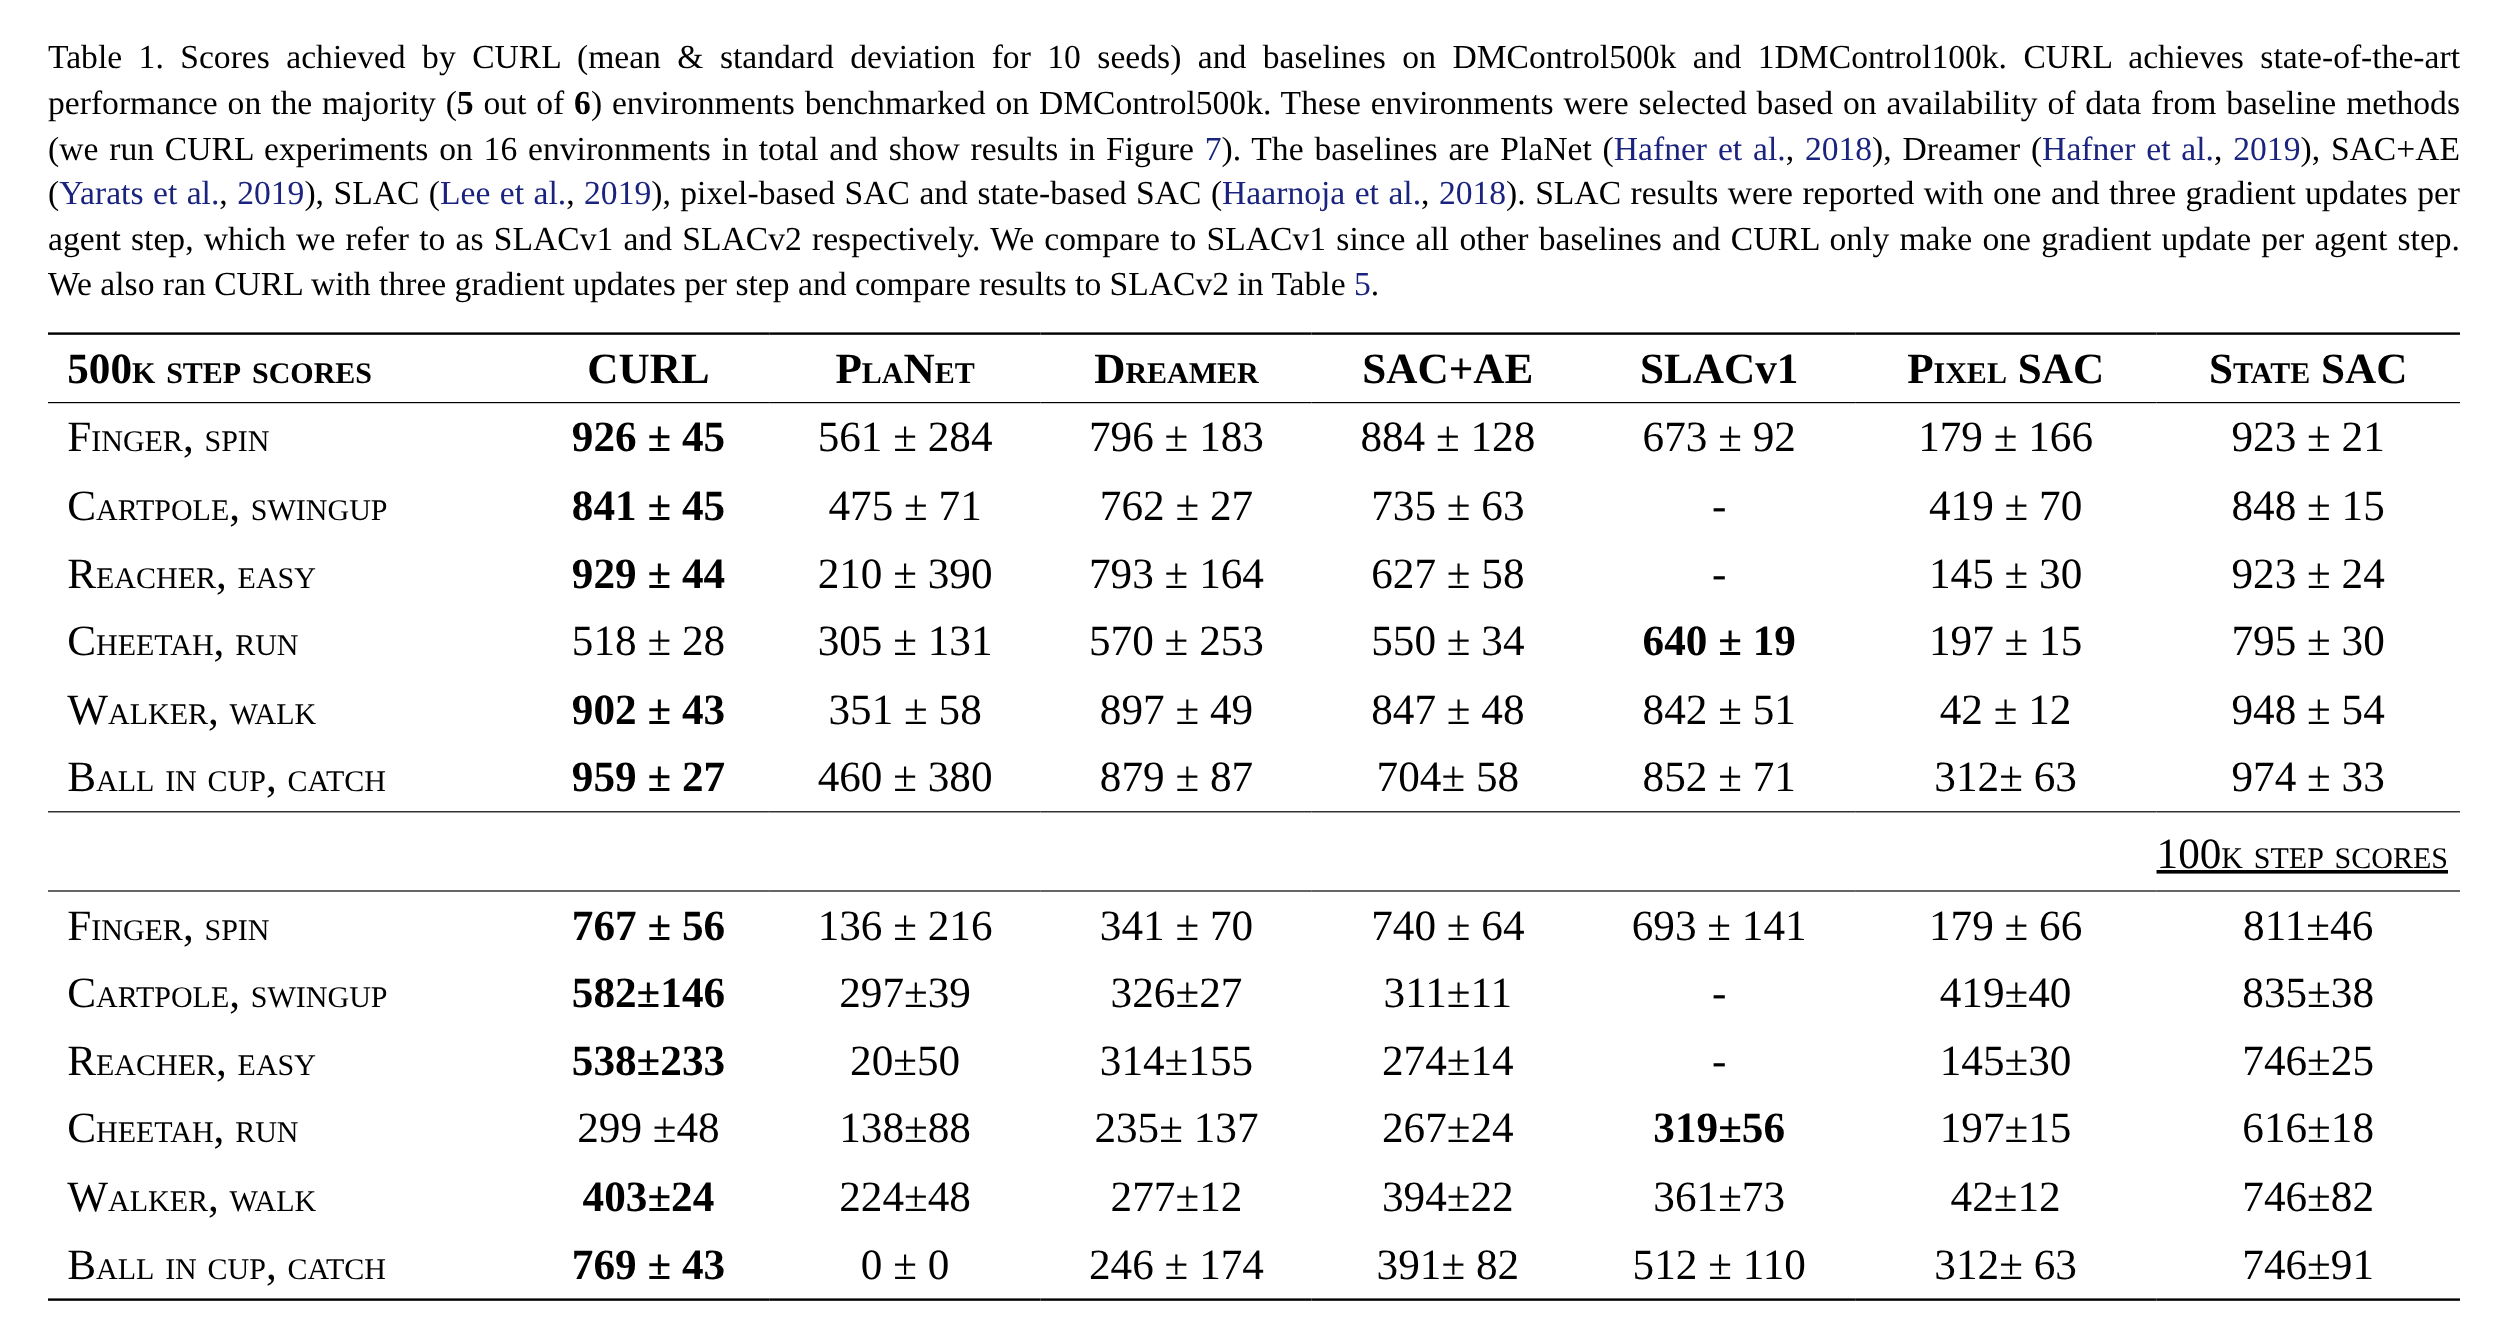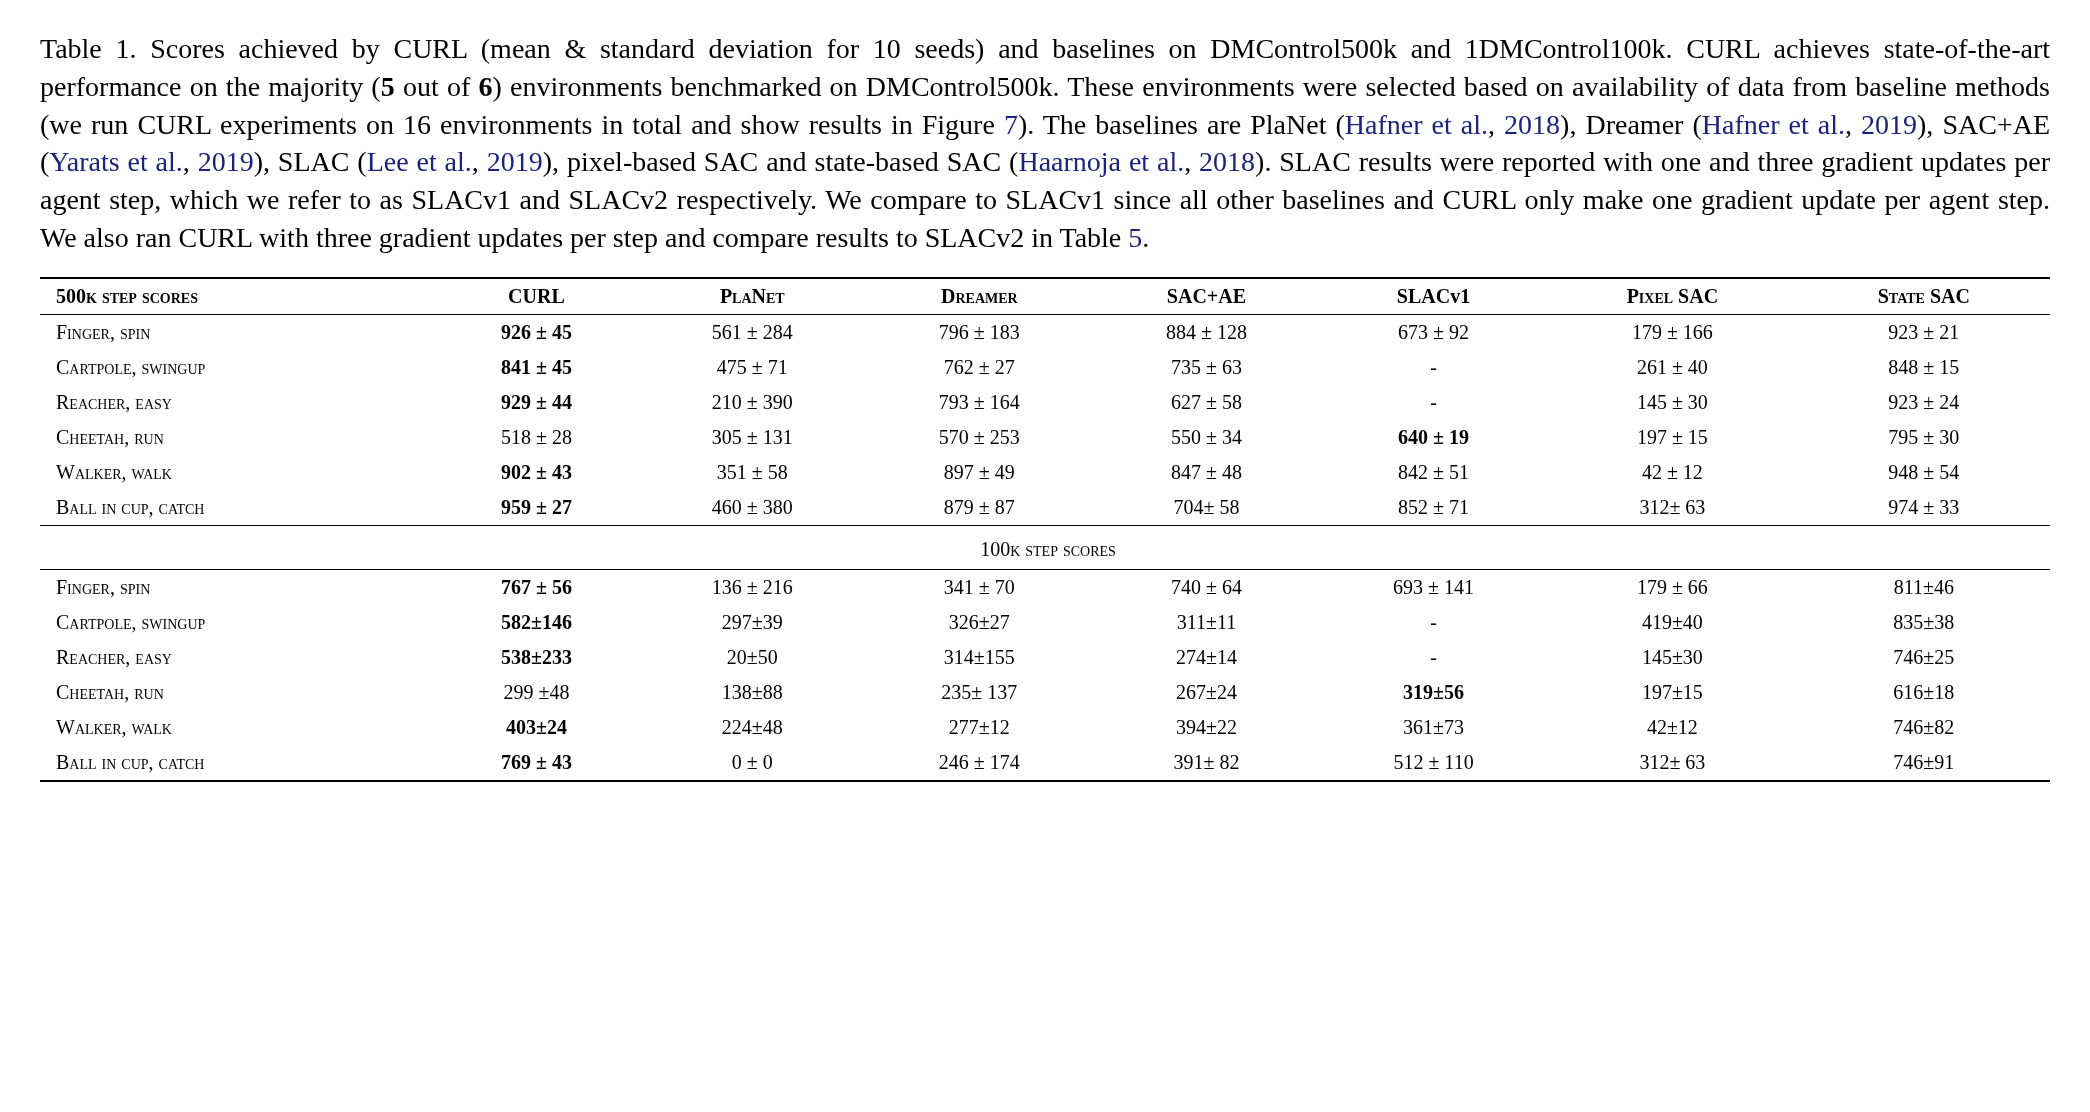--- a/index.html
+++ b/index.html
@@ -13,40 +13,41 @@
   }
   .caption {
     text-align: justify;
     margin-bottom: 20px;
   }
   .caption .tbl-label { }
   .link { color: #1a237e; }
   table {
     border-collapse: collapse;
     width: 100%;
-    font-size: 20px;
+    font-size: 36px;
   }
   th, td {
     padding: 4px 10px;
     text-align: center;
     white-space: nowrap;
   }
   th:first-child, td:first-child {
     text-align: left;
     padding-left: 16px;
   }
   .sc { font-variant: small-caps; }
   .rule-top { border-top: 2px solid #000; }
   .rule-mid { border-top: 1.5px solid #000; }
   .rule-bot { border-bottom: 2px solid #000; }
   .bold { font-weight: bold; }
   .section-row td {
-    text-align: center;
+    text-align: right;
     padding-top: 10px;
     padding-bottom: 6px;
+    text-decoration: underline;
   }
 </style>
 </head>
 <body>
 
 <div class="caption">
   <span class="tbl-label">Table 1.</span><span> Scores achieved by CURL (mean &amp; standard deviation for 10 seeds) and baselines on DMControl500k and 1DMControl100k. CURL achieves state-of-the-art performance on the majority (</span><span class="bold">5</span><span> out of </span><span class="bold">6</span><span>) environments benchmarked on DMControl500k. These environments were selected based on availability of data from baseline methods (we run CURL experiments on 16 environments in total and show results in Figure </span><span class="link">7</span><span>). The baselines are PlaNet (</span><span class="link">Hafner et al.</span><span>, </span><span class="link">2018</span><span>), Dreamer (</span><span class="link">Hafner et al.</span><span>, </span><span class="link">2019</span><span>), SAC+AE (</span><span class="link">Yarats et al.</span><span>, </span><span class="link">2019</span><span>), SLAC (</span><span class="link">Lee et al.</span><span>, </span><span class="link">2019</span><span>), pixel-based SAC and state-based SAC (</span><span class="link">Haarnoja et al.</span><span>, </span><span class="link">2018</span><span>). SLAC results were reported with one and three gradient updates per agent step, which we refer to as SLACv1 and SLACv2 respectively. We compare to SLACv1 since all other baselines and CURL only make one gradient update per agent step. We also ran CURL with three gradient updates per step and compare results to SLACv2 in Table </span><span class="link">5</span><span>.</span>
 </div>
 
 <table>
@@ -73,21 +74,21 @@
         <td>179 ± 166</td>
         <td>923 ± 21</td>
       </tr>
       <tr>
         <td class="sc">Cartpole, swingup</td>
         <td class="bold">841 ± 45</td>
         <td>475 ± 71</td>
         <td>762 ± 27</td>
         <td>735 ± 63</td>
         <td>-</td>
-        <td>261 ± 40</td>
+        <td>419 ± 70</td>
         <td>848 ± 15</td>
       </tr>
       <tr>
         <td class="sc">Reacher, easy</td>
         <td class="bold">929 ± 44</td>
         <td>210 ± 390</td>
         <td>793 ± 164</td>
         <td>627 ± 58</td>
         <td>-</td>
         <td>145 ± 30</td>

